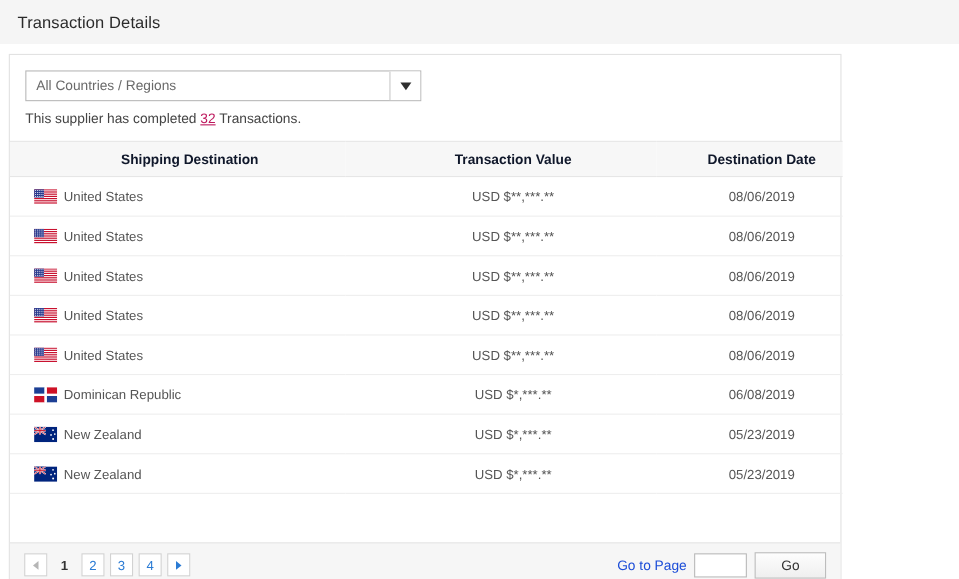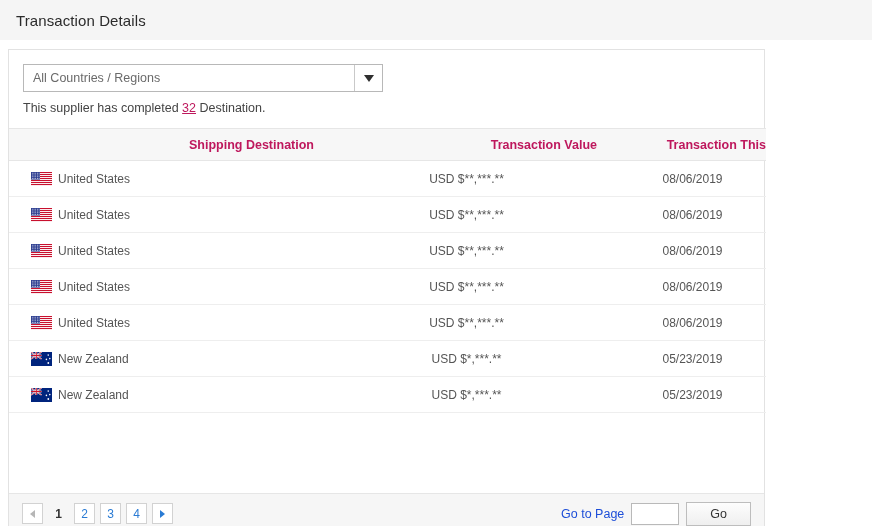--- a/index.html
+++ b/index.html
@@ -86,24 +86,24 @@
     margin-top: 13px;
     width: 100%;
     border-collapse: collapse;
     table-layout: fixed;
   }
   .table thead th {
     background: #f7f7f7;
     border-top: 1px solid #e6e6e6;
     border-bottom: 1px solid #e6e6e6;
     height: 32px;
-    text-align: right;
+    text-align: center;
     font-size: 12.5px;
     font-weight: bold;
-    color: #be185d;
+    color: #0f172a;
     padding: 0;
   }
   .table thead th .h {
     padding-left: 22px;
   }
   .table tbody td {
     border-bottom: 1px solid #eeeeee;
     height: 36px;
     font-size: 12px;
     color: #555;
@@ -200,40 +200,40 @@
 
   <div class="filter-area">
     <div class="select-wrap">
       <span class="select-value">All Countries / Regions</span>
       <span class="select-btn">
         <span class="caret"></span>
       </span>
     </div>
 
     <div class="summary">
-      <span>This supplier has completed </span><a class="count" href="#">32</a><span> Destination.</span>
+      <span>This supplier has completed </span><a class="count" href="#">32</a><span> Transactions.</span>
     </div>
   </div>
 
   <table class="table">
     <colgroup>
       <col class="col-1">
         <col class="col-2">
         <col class="col-3">
     </colgroup>
     <thead>
       <tr>
         <th>
             <div class="h">Shipping Destination</div>
           </th>
         <th>
             <div class="h">Transaction Value</div>
           </th>
         <th>
-            <div class="h">Transaction This</div>
+            <div class="h">Destination Date</div>
           </th>
       </tr>
     </thead>
     <tbody id="tbody">
         <tr>
           <td>
             <div class="c dest">
               <svg class="flag" viewBox="0 0 21 14">
                 <rect width="21" height="14" fill="#fff"></rect>
                 <rect x="0" y="0" width="21" height="1.08" fill="#c8102e"></rect>
@@ -448,20 +448,41 @@
             <div class="c money"><span>USD $**,***.**</span></div>
           </td>
           <td>
             <div class="c"><span>08/06/2019</span></div>
           </td>
         </tr>
         <tr>
           <td>
             <div class="c dest">
               <svg class="flag" viewBox="0 0 21 14">
+                <rect x="0" y="0" width="9.5" height="6" fill="#1c3f94"></rect>
+                <rect x="11.5" y="0" width="9.5" height="6" fill="#ce1126"></rect>
+                <rect x="0" y="8" width="9.5" height="6" fill="#ce1126"></rect>
+                <rect x="11.5" y="8" width="9.5" height="6" fill="#1c3f94"></rect>
+                <rect x="9.5" y="0" width="2" height="14" fill="#fff"></rect>
+                <rect x="0" y="6" width="21" height="2" fill="#fff"></rect>
+              </svg>
+              <span class="name">Dominican Republic</span>
+            </div>
+          </td>
+          <td>
+            <div class="c money"><span>USD $*,***.**</span></div>
+          </td>
+          <td>
+            <div class="c"><span>06/08/2019</span></div>
+          </td>
+        </tr>
+        <tr>
+          <td>
+            <div class="c dest">
+              <svg class="flag" viewBox="0 0 21 14">
                 <rect width="21" height="14" fill="#00247d"></rect>
                 <g>
                   <rect x="0" y="0" width="10.5" height="7" fill="#00247d"></rect>
                   <path d="M0,0 L10.5,7 M10.5,0 L0,7" stroke="#fff" stroke-width="1.5"></path>
                   <path d="M0,0 L10.5,7 M10.5,0 L0,7" stroke="#cc142b" stroke-width="0.7"></path>
                   <rect x="4.4" y="0" width="1.8" height="7" fill="#fff"></rect>
                   <rect x="0" y="2.6" width="10.5" height="1.8" fill="#fff"></rect>
                   <rect x="4.8" y="0" width="1" height="7" fill="#cc142b"></rect>
                   <rect x="0" y="3" width="10.5" height="1" fill="#cc142b"></rect>
                 </g>

